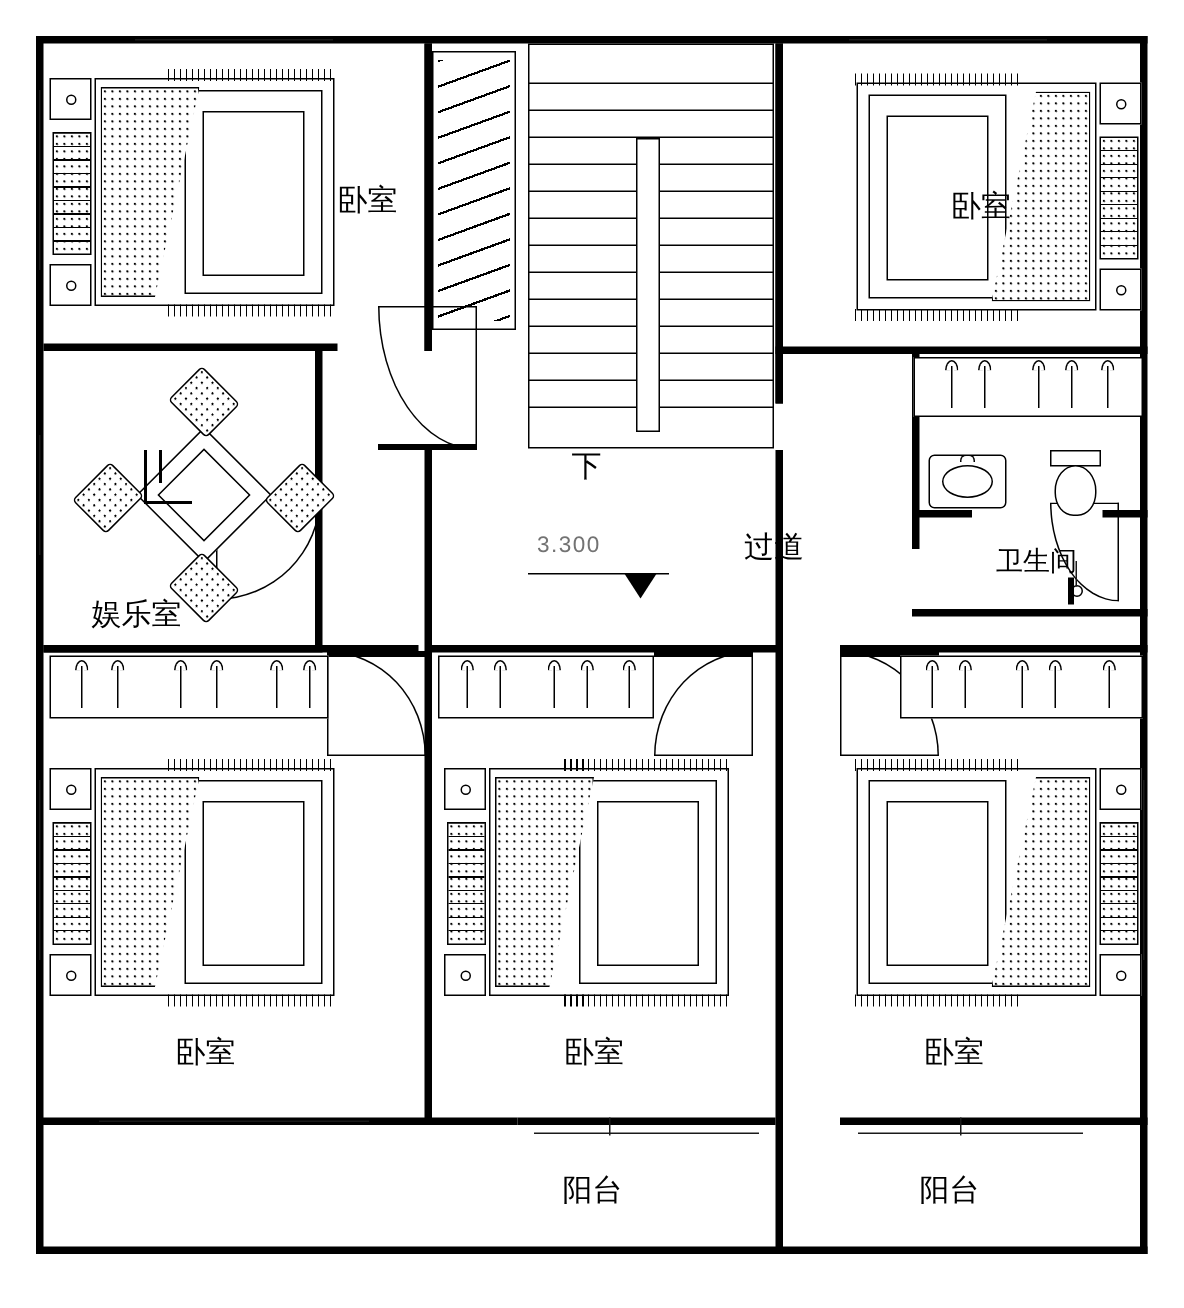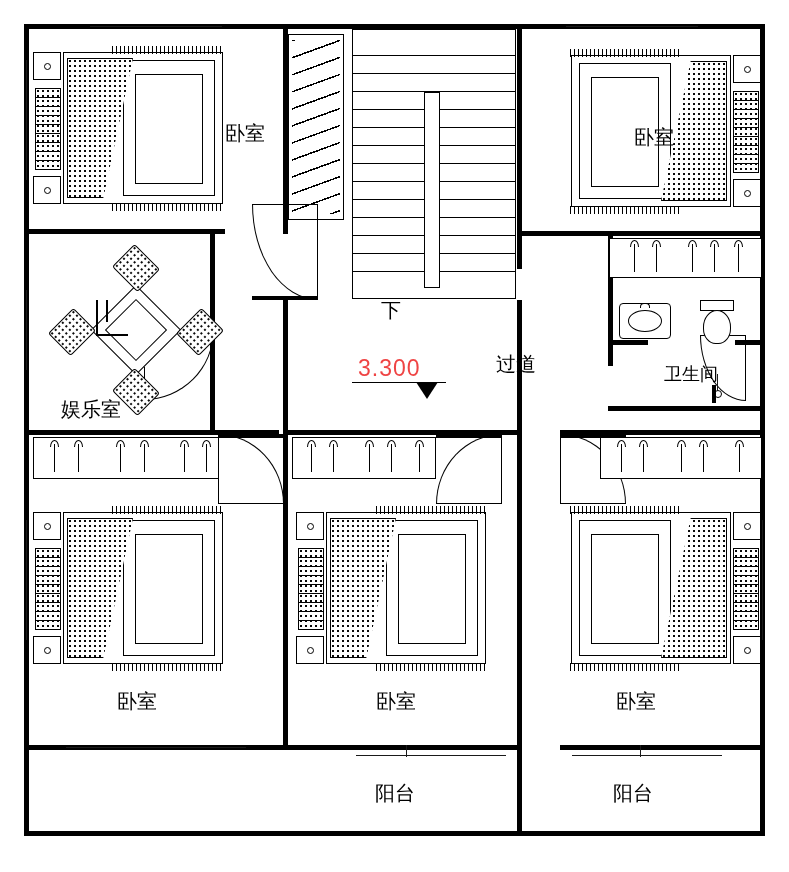--- a/index.html
+++ b/index.html
@@ -33,22 +33,22 @@
   }
   .label {
     position: absolute;
     font-size: 20px;
     color: #000;
     white-space: nowrap;
     font-family: "Liberation Sans", sans-serif;
   }
   .dim {
     position: absolute;
-    font-size: 23px;
-    color: #ef4444;
+    font-size: 15px;
+    color: #737373;
     white-space: nowrap;
     font-family: "Liberation Sans", sans-serif;
     letter-spacing: 1px;
   }
   .small {
     font-size: 18px;
   }
   
   .bed {
     position: absolute;

